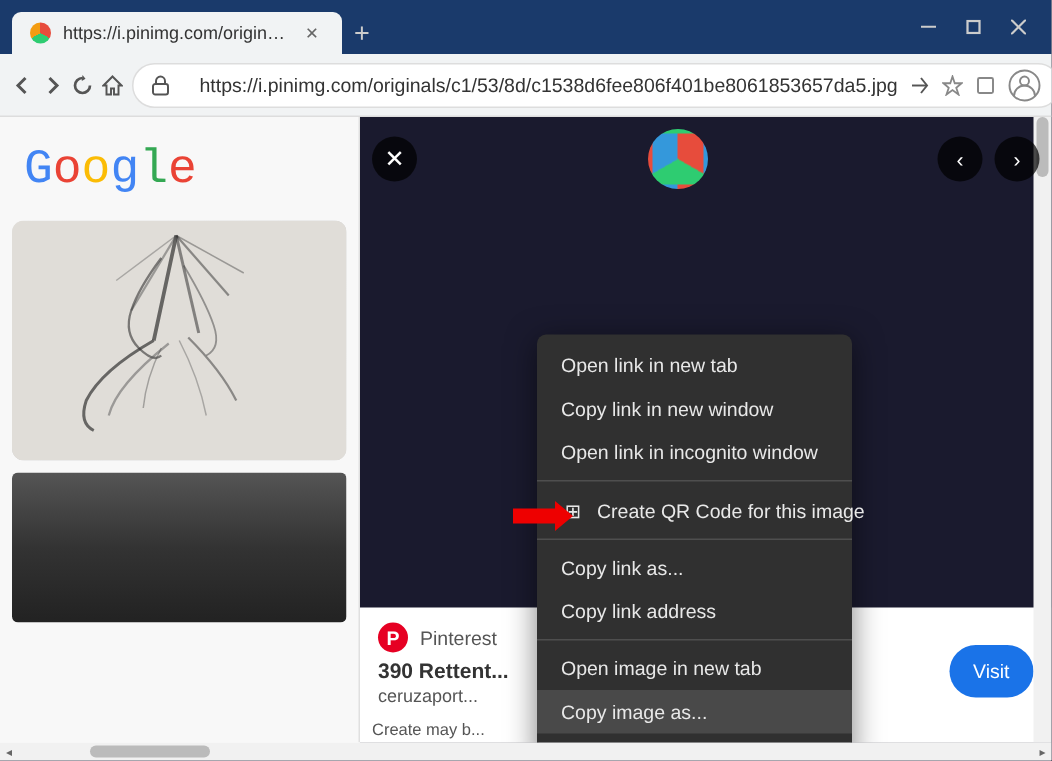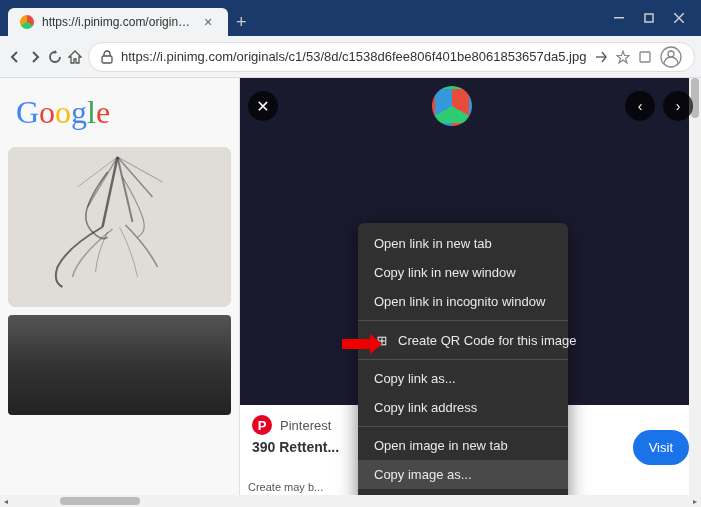--- a/index.html
+++ b/index.html
@@ -107,21 +107,21 @@
       border-radius: 20px;
       height: 30px;
       display: flex;
       align-items: center;
       padding: 0 12px;
       gap: 8px;
       font-size: 13px;
       color: #333;
     }
     .address-bar .lock-icon { color: #555; font-size: 12px; }
-    .address-text { flex: 1; font-size: 13px; color: #333; overflow: hidden; text-overflow: ellipsis; white-space: nowrap; }
+    .address-text { flex: 1; font-size: 13px; color: #333; overflow: hidden; text-overflow: ellipsis; white-space: nowrap; margin-left: 12px; }
 
     
     .page-content {
       flex: 1;
       display: flex;
       position: relative;
       overflow: hidden;
       background: #fff;
     }
 
@@ -129,21 +129,21 @@
     .sidebar {
       width: 240px;
       background: #f8f8f8;
       border-right: 1px solid #e0e0e0;
       overflow: hidden;
       flex-shrink: 0;
     }
     .google-logo {
       font-size: 32px;
       padding: 16px 16px 8px;
-      font-family: Liberation Serif, serif;
+      font-family: Liberation Mono, monospace;
     }
     .google-logo span:nth-child(1) { color: #4285f4; }
     .google-logo span:nth-child(2) { color: #ea4335; }
     .google-logo span:nth-child(3) { color: #fbbc05; }
     .google-logo span:nth-child(4) { color: #4285f4; }
     .google-logo span:nth-child(5) { color: #34a853; }
     .google-logo span:nth-child(6) { color: #ea4335; }
 
     .image-card {
       margin: 8px;
@@ -506,20 +506,21 @@
           <div class="main-nav-btn">›</div>
         </div>
       </div>
 
       <div class="pinterest-panel">
         <div class="pinterest-header">
           <div class="pinterest-logo">P</div>
           <span class="pinterest-name">Pinterest</span>
         </div>
         <div class="pinterest-title">390 Rettent...</div>
+        <div class="pinterest-sub">ceruzaport...</div>
         <div class="visit-btn">Visit</div>
       </div>
 
       <div class="scroll-area">
         <div class="scroll-thumb"></div>
       </div>
     </div>
 
     <div class="images-may-text">Create may b...</div>
 

